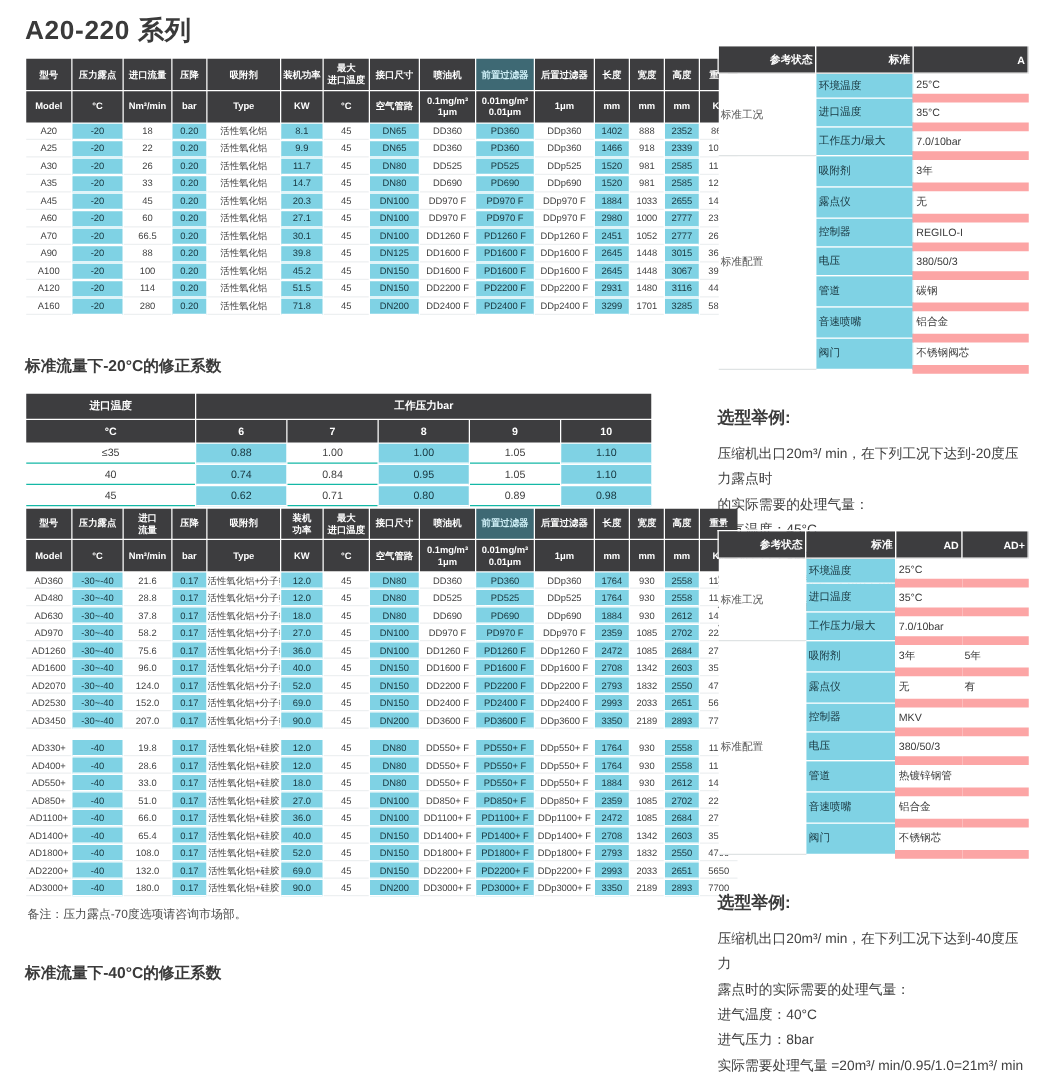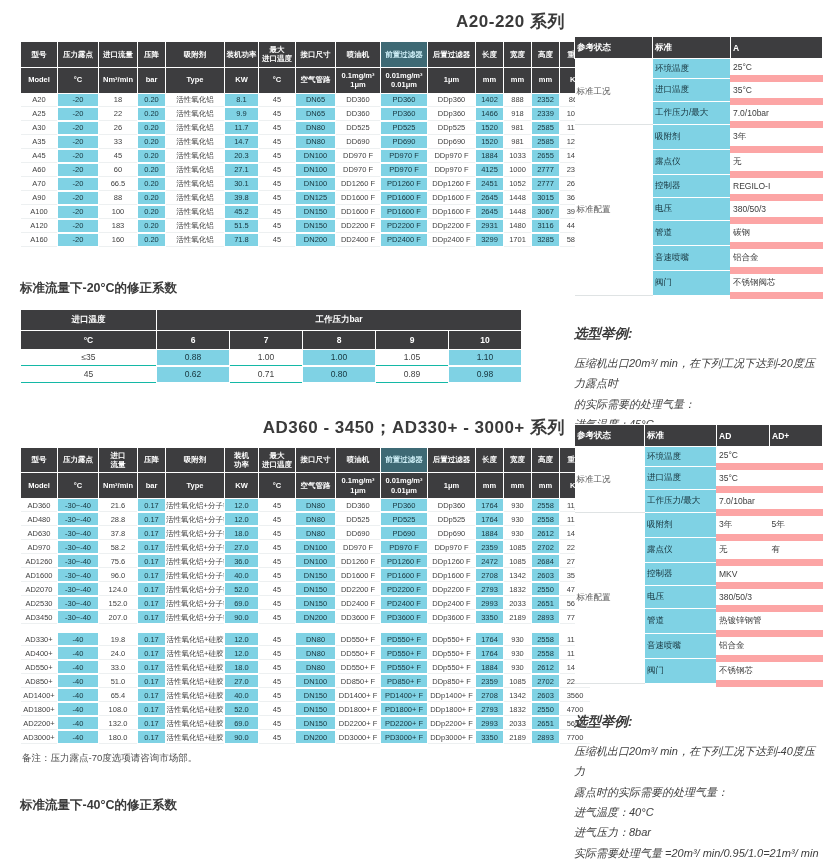--- a/index.html
+++ b/index.html
@@ -6,21 +6,21 @@
   html,body { background:#ffffff; }
   body {
     width: 832px; height: 861px;
     font-family: "Liberation Sans", "DejaVu Sans", sans-serif;
     color:#3a3a3a;
     position: relative;
     overflow: hidden;
   }
   .page { position: relative; width: 832px; height: 861px; padding: 10px 10px 0 20px; }
 
-  .h-series { font-size: 17px; font-weight: bold; color:#3a3a3a; letter-spacing: .5px; margin: 0 0 8px 0; text-align: right; }
+  .h-series { font-size: 21px; font-weight: bold; color:#3a3a3a; letter-spacing: .5px; margin: 0 0 8px 0; }
   .h-corr   { font-size: 12.5px; font-weight: bold; color:#3a3a3a; margin: 32px 0 12px 0; }
 
   
   table.spec {
     width: 540px; table-layout: fixed;
     border-collapse: separate; border-spacing: 1px 1px;
   }
   table.spec th {
     background:#3d3d3f; color:#ffffff;
     font-size: 7.5px; font-weight: bold;
@@ -56,31 +56,31 @@
   table.corr td:nth-child(even) { background:#7fd2e4; color:#16343d; border-bottom: 1px solid #fff; }
   #corr-20 { width: 495px; }
 
   
   table.ref {
     width: 248px; table-layout: fixed; border-collapse: collapse;
     border-top: 1px solid #c9ced0; border-bottom: 1px solid #c9ced0;
   }
   table.ref th {
     background:#3d3d3f; color:#fff; font-size: 8.5px; font-weight: bold;
-    text-align: left; padding: 4.5px 2px; border: 1px solid #ffffff;
+    text-align: right; padding: 4.5px 2px; border: 1px solid #ffffff;
   }
   table.ref td { font-size: 8.5px; text-align: left; vertical-align: middle; padding: 3px 2px; }
   table.ref td.grp { background:#fff; color:#555; border-bottom: 1px solid #dfe3e4; }
   table.ref td.lbl { background:#7fd2e4; color:#17343d; border-bottom: 1px solid #ffffff; border-left:1px solid #fff; border-right:1px solid #fff; }
   table.ref td.val { background:#fff; color:#3c3c3c; border-bottom: 7px solid #fca5a5; }
 
   .side-panel-1 { position: absolute; left: 574px; top: 36px;  width: 248px; }
   .side-panel-2 { position: absolute; left: 574px; top: 424px; width: 248px; }
 
-  .example { margin-top: 26px; font-style: italic; }
+  .example { margin-top: 26px; }
   .example h3 { font-size: 13.5px; font-weight: bold; color:#3a3a3a; margin: 0 0 10px 0; }
   .example p  { font-size: 11px; line-height: 1.85; color:#404040; white-space: pre-line; }
 
   .note { font-size: 9.5px; color:#4a4a4a; margin: 7px 0 0 2px; }
 
   .left-col { width: 545px; }
 </style>
 </head>
 <body>
 
@@ -237,21 +237,21 @@
             <td>-20</td>
             <td>60</td>
             <td>0.20</td>
             <td>活性氧化铝</td>
             <td>27.1</td>
             <td>45</td>
             <td>DN100</td>
             <td>DD970 F</td>
             <td>PD970 F</td>
             <td>DDp970 F</td>
-            <td>4125</td>
+            <td>2980</td>
             <td>1000</td>
             <td>2777</td>
             <td>2300</td>
           </tr>
           <tr>
             <td>A70</td>
             <td>-20</td>
             <td>66.5</td>
             <td>0.20</td>
             <td>活性氧化铝</td>
@@ -296,38 +296,38 @@
             <td>PD1600 F</td>
             <td>DDp1600 F</td>
             <td>2645</td>
             <td>1448</td>
             <td>3067</td>
             <td>3930</td>
           </tr>
           <tr>
             <td>A120</td>
             <td>-20</td>
-            <td>183</td>
+            <td>114</td>
             <td>0.20</td>
             <td>活性氧化铝</td>
             <td>51.5</td>
             <td>45</td>
             <td>DN150</td>
             <td>DD2200 F</td>
             <td>PD2200 F</td>
             <td>DDp2200 F</td>
             <td>2931</td>
             <td>1480</td>
             <td>3116</td>
             <td>4400</td>
           </tr>
           <tr>
             <td>A160</td>
             <td>-20</td>
-            <td>160</td>
+            <td>280</td>
             <td>0.20</td>
             <td>活性氧化铝</td>
             <td>71.8</td>
             <td>45</td>
             <td>DN200</td>
             <td>DD2400 F</td>
             <td>PD2400 F</td>
             <td>DDp2400 F</td>
             <td>3299</td>
             <td>1701</td>
@@ -364,31 +364,38 @@
         <tbody>
           <tr>
             <td>≤35</td>
             <td>0.88</td>
             <td>1.00</td>
             <td>1.00</td>
             <td>1.05</td>
             <td>1.10</td>
           </tr>
           <tr>
+            <td>40</td>
+            <td>0.74</td>
+            <td>0.84</td>
+            <td>0.95</td>
+            <td>1.05</td>
+            <td>1.10</td>
+          </tr>
+          <tr>
             <td>45</td>
             <td>0.62</td>
             <td>0.71</td>
             <td>0.80</td>
             <td>0.89</td>
             <td>0.98</td>
           </tr>
         </tbody>
       </table>
 
-    <h1 class="h-series" style="margin-top:32px;">AD360 - 3450；AD330+ - 3000+ 系列</h1>
     <table class="spec" id="table-ad">
         <colgroup>
           <col style="width: 36px;">
           <col style="width: 40px;">
           <col style="width: 38px;">
           <col style="width: 27px;">
           <col style="width: 58px;">
           <col style="width: 33px;">
           <col style="width: 36px;">
           <col style="width: 39px;">
@@ -615,21 +622,21 @@
             <td>PD550+ F</td>
             <td>DDp550+ F</td>
             <td>1764</td>
             <td>930</td>
             <td>2558</td>
             <td>1130</td>
           </tr>
           <tr>
             <td>AD400+</td>
             <td>-40</td>
-            <td>24.0</td>
+            <td>28.6</td>
             <td>0.17</td>
             <td>活性氧化铝+硅胶</td>
             <td>12.0</td>
             <td>45</td>
             <td>DN80</td>
             <td>DD550+ F</td>
             <td>PD550+ F</td>
             <td>DDp550+ F</td>
             <td>1764</td>
             <td>930</td>
@@ -662,20 +669,37 @@
             <td>27.0</td>
             <td>45</td>
             <td>DN100</td>
             <td>DD850+ F</td>
             <td>PD850+ F</td>
             <td>DDp850+ F</td>
             <td>2359</td>
             <td>1085</td>
             <td>2702</td>
             <td>2280</td>
+          </tr>
+          <tr>
+            <td>AD1100+</td>
+            <td>-40</td>
+            <td>66.0</td>
+            <td>0.17</td>
+            <td>活性氧化铝+硅胶</td>
+            <td>36.0</td>
+            <td>45</td>
+            <td>DN100</td>
+            <td>DD1100+ F</td>
+            <td>PD1100+ F</td>
+            <td>DDp1100+ F</td>
+            <td>2472</td>
+            <td>1085</td>
+            <td>2684</td>
+            <td>2750</td>
           </tr>
           <tr>
             <td>AD1400+</td>
             <td>-40</td>
             <td>65.4</td>
             <td>0.17</td>
             <td>活性氧化铝+硅胶</td>
             <td>40.0</td>
             <td>45</td>
             <td>DN150</td>

